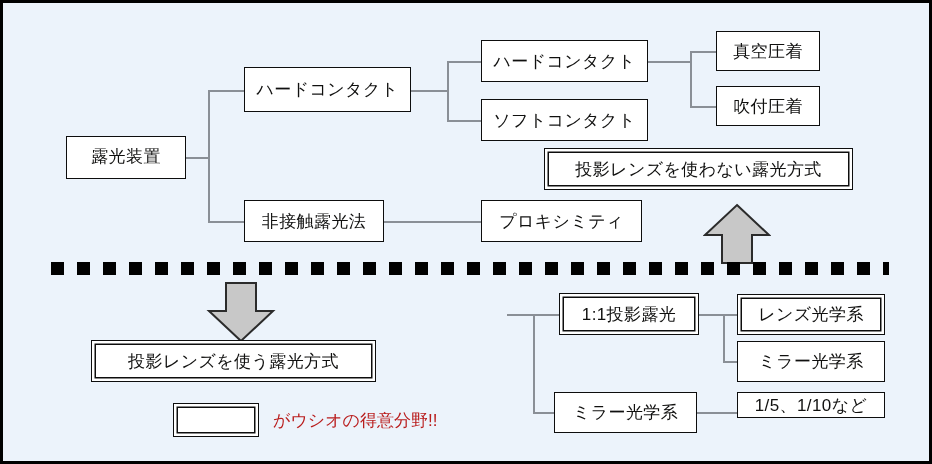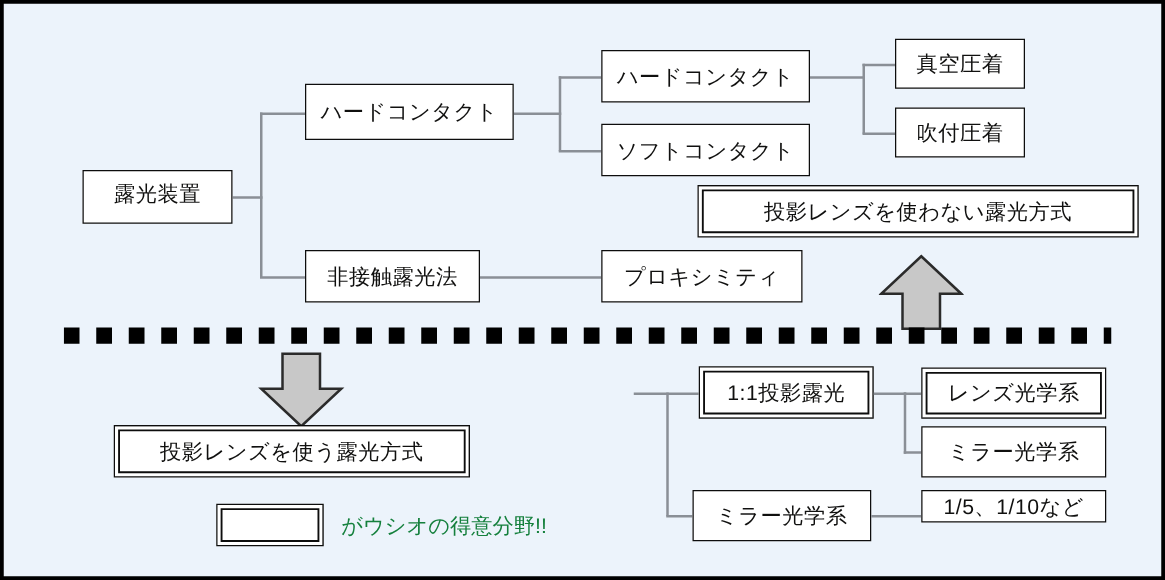--- a/index.html
+++ b/index.html
@@ -65,21 +65,21 @@
     width: 86px;
     height: 34px;
     background: #ffffff;
     border: 1.5px solid #0d0d0d;
     box-shadow: inset 0 0 0 2.5px #ffffff, inset 0 0 0 4px #0d0d0d;
     box-sizing: border-box;
   }
   .legend-text {
     margin-left: 14px;
     font-size: 17px;
-    color: #15803d;
+    color: #b91c1c;
     white-space: nowrap;
   }
 </style>
 </head>
 <body>
 
 <div id="canvas">
 
   <div class="ln h" style="left:183px; top:154px; width:24px;"></div>
   <div class="ln v" style="left:205px; top:87px; height:132px;"></div>
@@ -107,21 +107,21 @@
   <div class="node" style="left:478px; top:96px; width:167px; height:42px;">ソフトコンタクト</div>
 
   <div class="node" style="left:713px; top:28px; width:104px; height:40px;">真空圧着</div>
 
   <div class="node" style="left:713px; top:83px; width:104px; height:40px;">吹付圧着</div>
 
   <div class="node" style="left:241px; top:197px; width:140px; height:42px;">非接触露光法</div>
 
   <div class="node" style="left:478px; top:197px; width:161px; height:42px;">プロキシミティ</div>
 
-  <div class="node dbl" style="left:555px; top:145px; width:353px; height:42px;">投影レンズを使わない露光方式</div>
+  <div class="node dbl" style="left:541px; top:145px; width:309px; height:42px;">投影レンズを使わない露光方式</div>
 
   <div class="arrow" style="left:700px; top:200px;">
     <svg width="68" height="62" viewBox="0 0 68 62">
       <polygon points="34,2 66,32 49,32 49,60 19,60 19,32 2,32" fill="#c8c8c8" stroke="#2b2b2b" stroke-width="2" stroke-linejoin="miter"></polygon>
     </svg>
   </div>
 
   <div class="divider" style="left:48px; top:259px; width:838px;"></div>
 
   <div class="arrow" style="left:203px; top:278px;">

